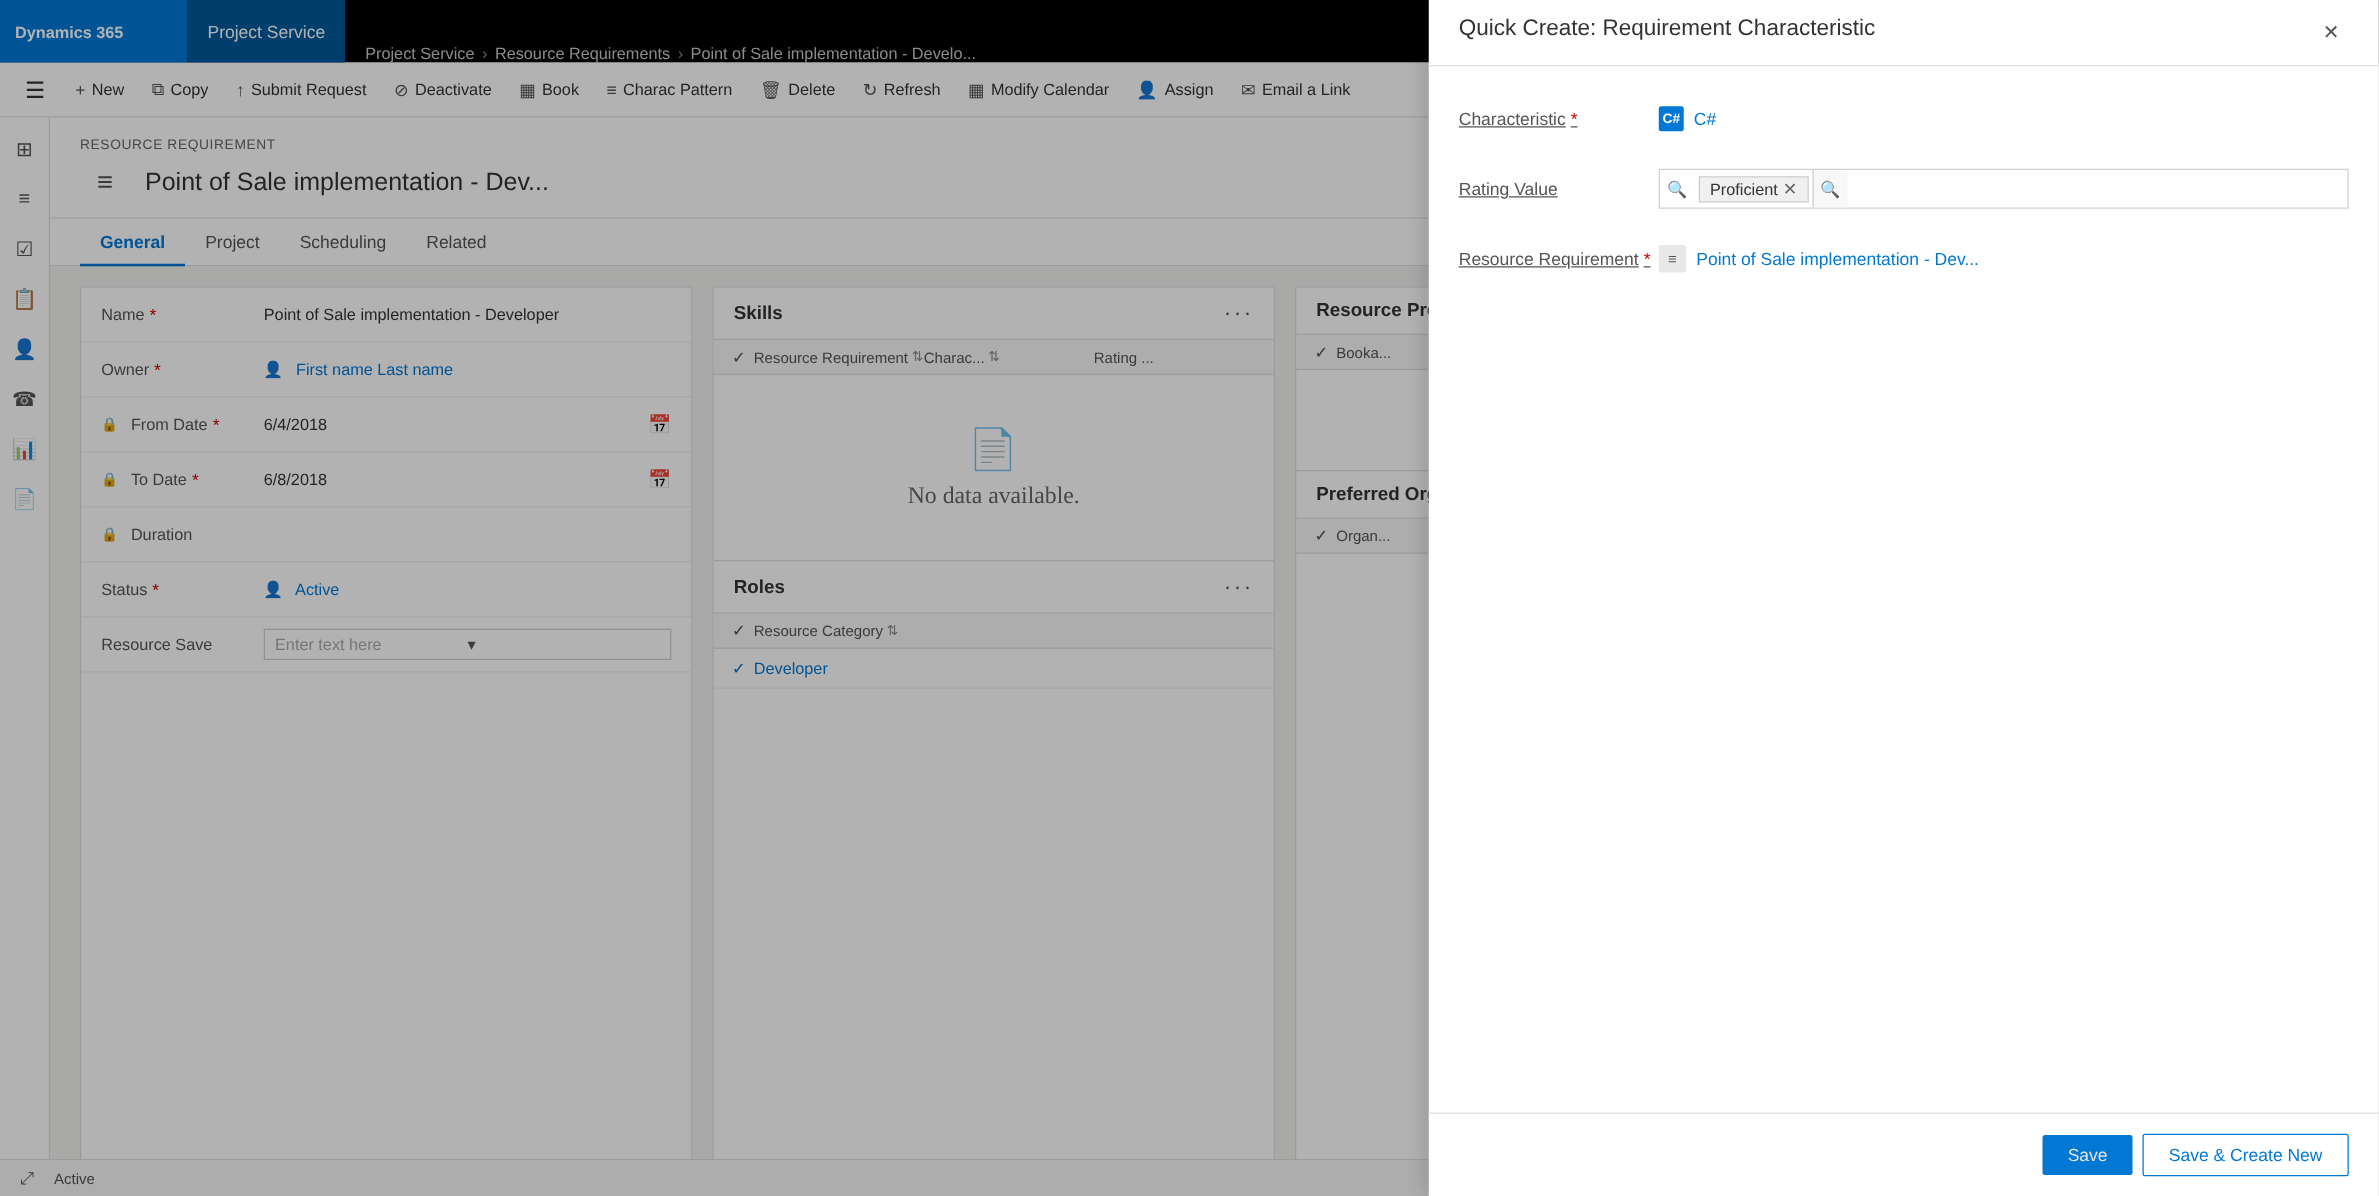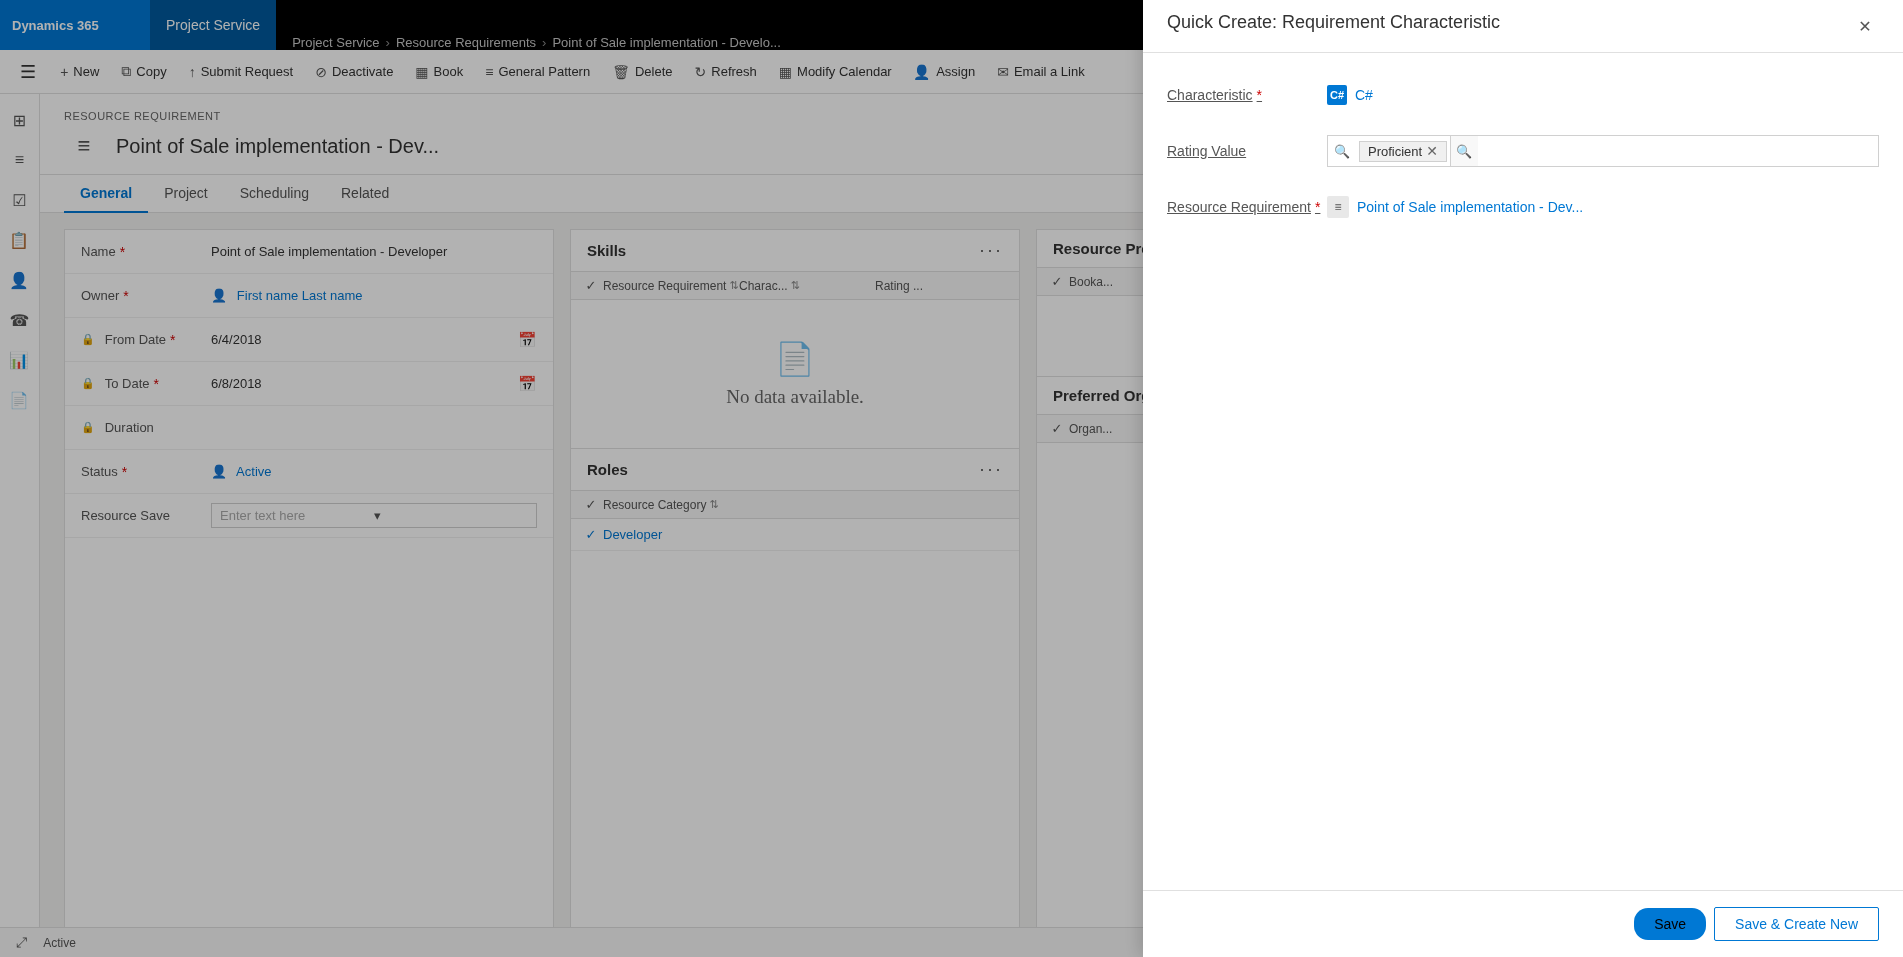--- a/index.html
+++ b/index.html
@@ -464,26 +464,26 @@
     .qc-footer {
       padding: 16px 24px;
       border-top: 1px solid #e0e0e0;
       display: flex;
       align-items: center;
       justify-content: flex-end;
       gap: 8px;
     }
     .btn-primary {
       background: #0078d4;
-      color: #000000;
+      color: #e5e5e5;
       border: none;
       padding: 8px 20px;
       font-size: 14px;
       cursor: pointer;
-      border-radius: 14px;
+      border-radius: 2px;
     }
     .btn-secondary {
       background: #fff;
       color: #0078d4;
       border: 1px solid #0078d4;
       padding: 8px 20px;
       font-size: 14px;
       cursor: pointer;
       border-radius: 2px;
     }
@@ -524,21 +524,21 @@
   <button class="toolbar-btn">
     <span class="btn-icon">⊘</span>
     <span>Deactivate</span>
   </button>
   <button class="toolbar-btn">
     <span class="btn-icon">▦</span>
     <span>Book</span>
   </button>
   <button class="toolbar-btn">
     <span class="btn-icon">≡</span>
-    <span>General Pattern</span>
+    <span>Charac Pattern</span>
   </button>
   <button class="toolbar-btn">
     <span class="btn-icon">🗑</span>
     <span>Delete</span>
   </button>
   <button class="toolbar-btn">
     <span class="btn-icon">↻</span>
     <span>Refresh</span>
   </button>
   <button class="toolbar-btn">

